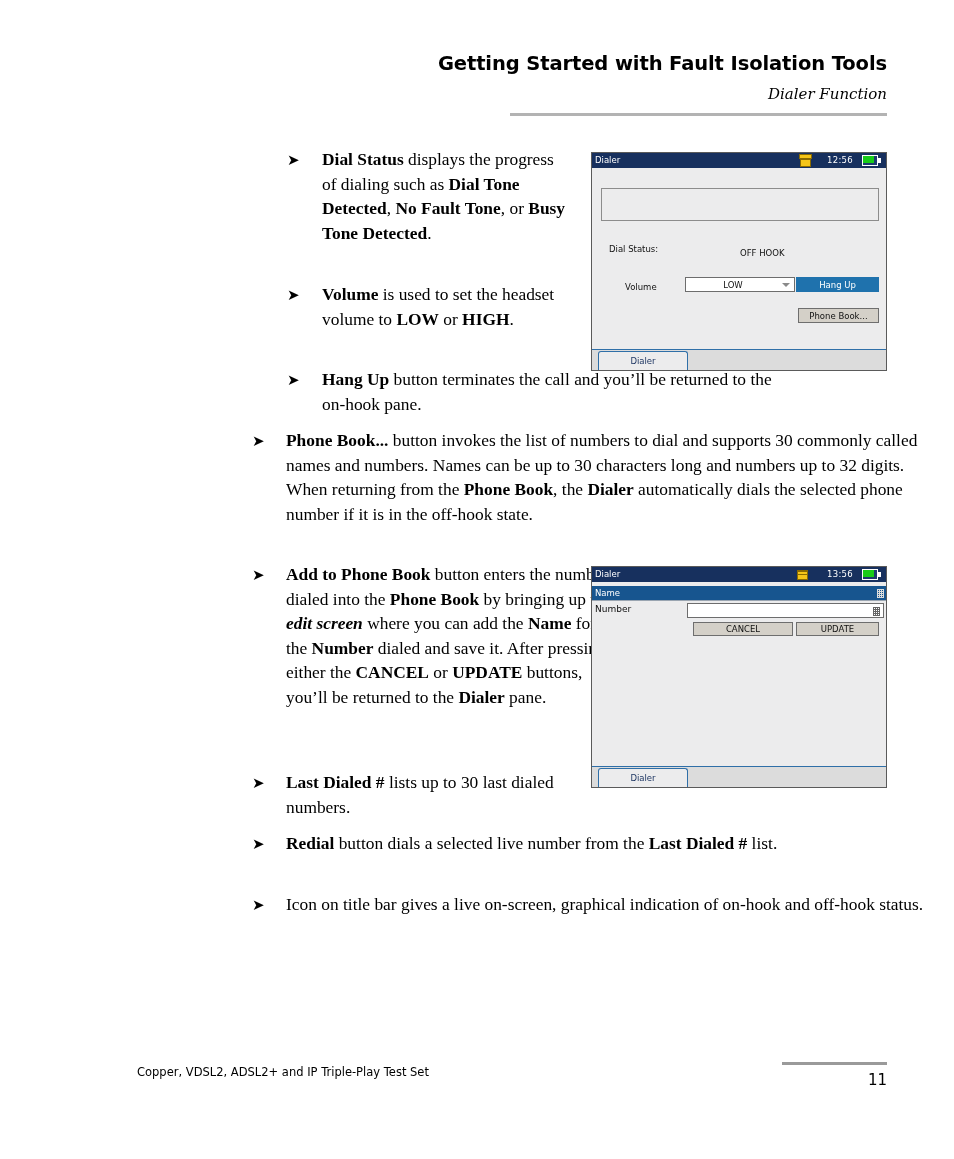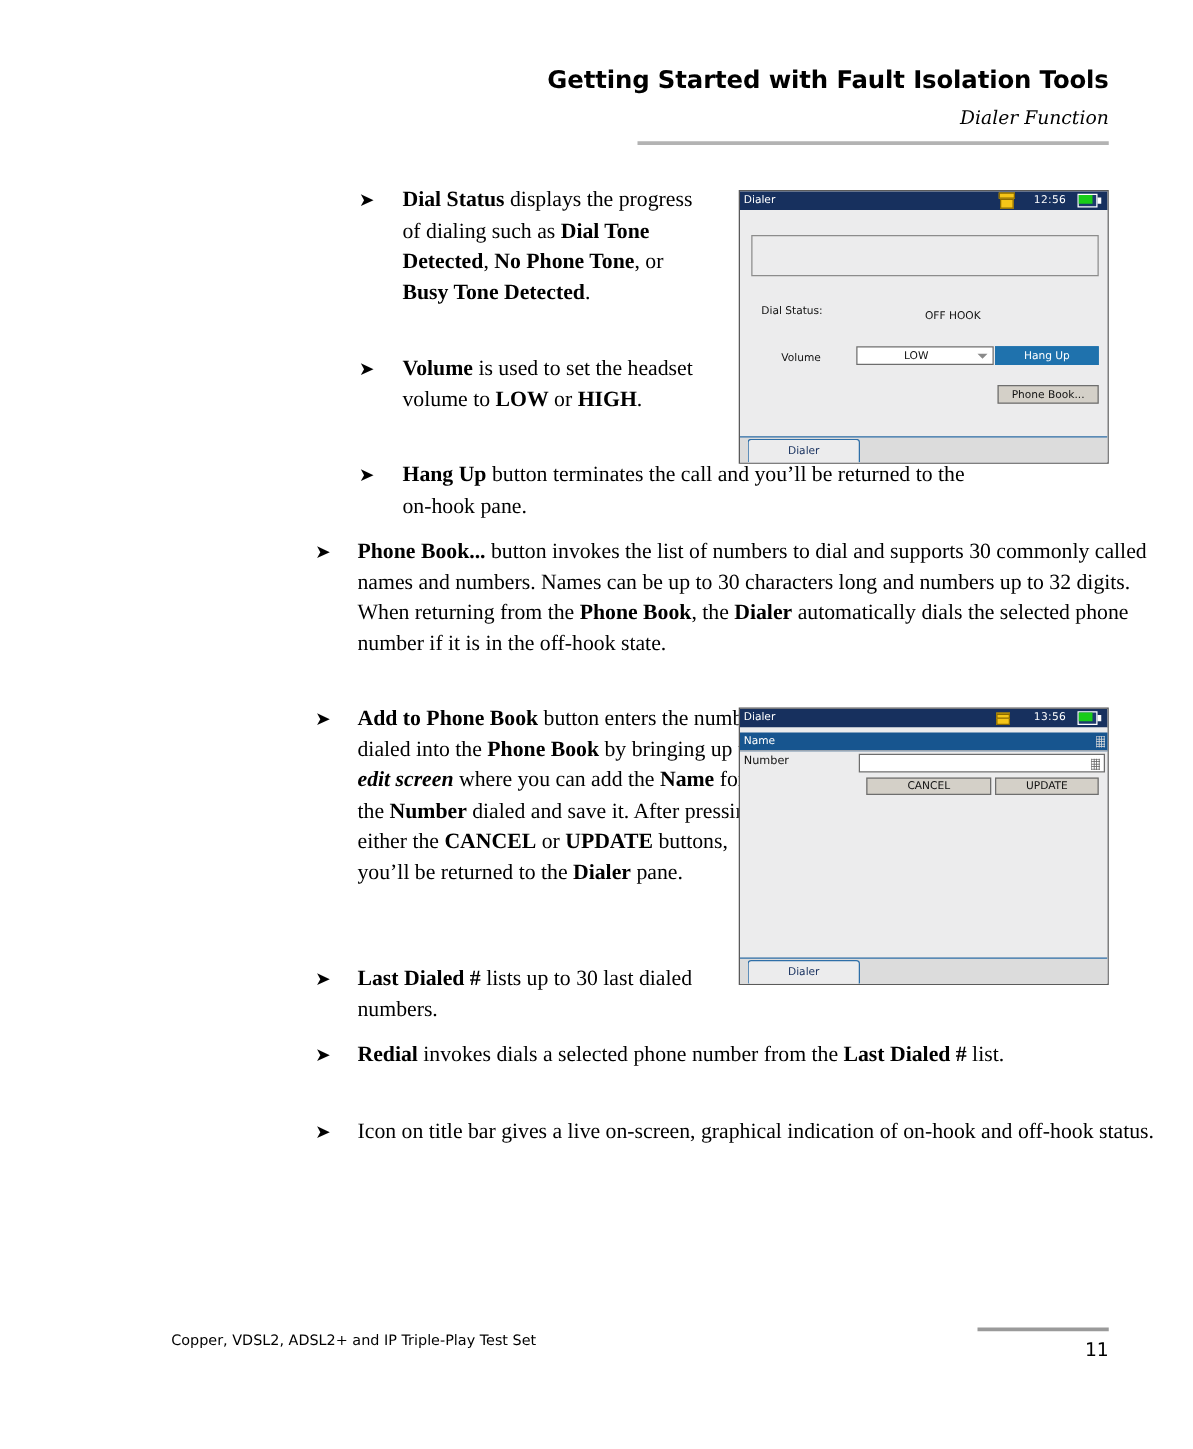--- a/index.html
+++ b/index.html
@@ -354,21 +354,21 @@
 <div id="page-header">
   <div id="header-title">Getting Started with Fault Isolation Tools</div>
   <div id="header-subtitle">Dialer Function</div>
   <div id="header-rule"></div>
 </div>
 
 <div id="content">
 
   <div class="bullet indent1" style="left:287px; top:147px; width:247px;">
     <span class="arrow">➤</span>
-    <span class="btext"><b>Dial Status</b><span> displays the progress of dialing such as </span><b>Dial Tone Detected</b><span>, </span><b>No Phone Tone</b><span>, or </span><b>Busy Tone Detected</b><span>.</span></span>
+    <span class="btext"><b>Dial Status</b><span> displays the progress of dialing such as </span><b>Dial Tone Detected</b><span>, </span><b>No Fault Tone</b><span>, or </span><b>Busy Tone Detected</b><span>.</span></span>
   </div>
 
   <div class="bullet indent1" style="left:287px; top:282px; width:265px;">
     <span class="arrow">➤</span>
     <span class="btext"><b>Volume</b><span> is used to set the headset volume to </span><b>LOW</b><span> or </span><b>HIGH</b><span>.</span></span>
   </div>
 
   <div class="bullet indent1" style="left:287px; top:367px; width:460px;">
     <span class="arrow">➤</span>
     <span class="btext"><b>Hang Up</b><span> button terminates the call and you’ll be returned to the on-hook pane.</span></span>
@@ -384,21 +384,21 @@
     <span class="btext"><b>Add to Phone Book</b><span> button enters the number dialed into the </span><b>Phone Book</b><span> by bringing up the </span><i>edit screen</i><span> where you can add the </span><b>Name</b><span> for the </span><b>Number</b><span> dialed and save it. After pressing either the </span><b>CANCEL</b><span> or </span><b>UPDATE</b><span> buttons, you’ll be returned to the </span><b>Dialer</b><span> pane.</span></span>
   </div>
 
   <div class="bullet indent0" style="left:252px; top:770px; width:330px;">
     <span class="arrow">➤</span>
     <span class="btext"><b>Last Dialed #</b><span> lists up to 30 last dialed numbers.</span></span>
   </div>
 
   <div class="bullet indent0" style="left:252px; top:831px; width:560px;">
     <span class="arrow">➤</span>
-    <span class="btext"><b>Redial</b><span> invokes dials a selected phone number from the </span><b>Last Dialed #</b><span> list.</span></span>
+    <span class="btext"><b>Redial</b><span> button dials a selected live number from the </span><b>Last Dialed #</b><span> list.</span></span>
   </div>
 
   <div class="bullet indent0" style="left:252px; top:892px; width:640px;">
     <span class="arrow">➤</span>
     <span class="btext">Icon on title bar gives a live on-screen, graphical indication of on-hook and off-hook status.</span>
   </div>
 
 </div>
 
 <div class="device" style="left:591px; top:152px; width:296px; height:219px;">

